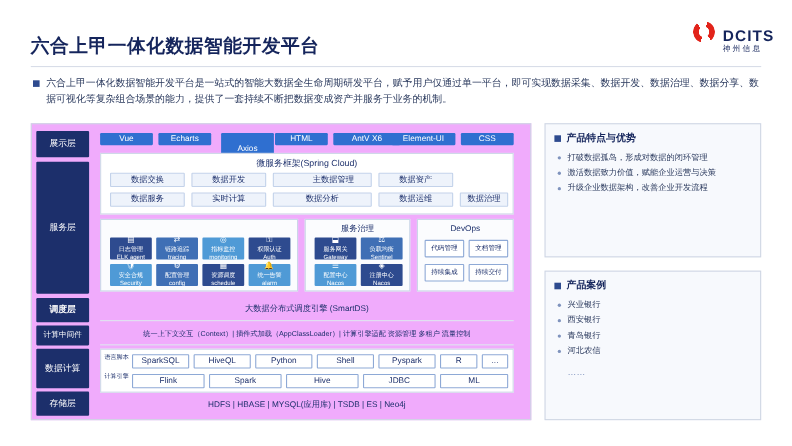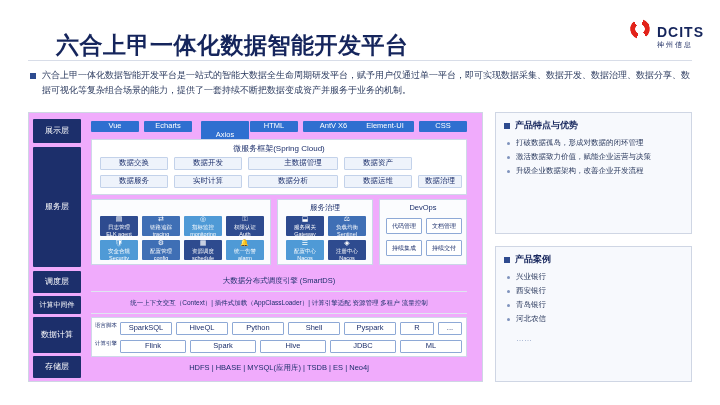--- a/index.html
+++ b/index.html
@@ -28,21 +28,21 @@
     position:absolute; left:0; top:1px; width:20px; height:20px; border-radius:50%;
     background: conic-gradient(from 30deg, #e2231a 0deg 120deg, rgba(255,255,255,0) 120deg 360deg);
     -webkit-mask: radial-gradient(circle at 50% 50%, transparent 0 4.5px, #000 5px);
             mask: radial-gradient(circle at 50% 50%, transparent 0 4.5px, #000 5px);
     transform:rotate(-10deg);
   }
   .brand .btxt { line-height:1;margin-top:15px; }
   .brand .btxt .en { font-size:14px; font-weight:bold; letter-spacing:1px; color:#15255c; }
   .brand .btxt .cn { font-size:7px; letter-spacing:2px; color:#15255c; margin-top:2px; }
 
-  .title { position:absolute; left:28px; top:30px; font-size:23px; font-weight:bold; color:#15255c; letter-spacing:0.5px;margin-left:28px; }
+  .title { position:absolute; left:28px; top:30px; font-size:17px; font-weight:bold; color:#15255c; letter-spacing:0.5px; }
   .title-rule { position:absolute; left:28px; top:60px; width:664px; height:1px; background:#d8dde8; }
 
   .intro { position:absolute; left:30px; top:68px; width:660px; display:flex; gap:6px; }
   .intro .bullet { width:6px; height:6px; background:#2e4b8f; margin-top:5px; flex:0 0 auto; }
   .intro p { margin:0; font-size:9px; line-height:1.65; color:#2b3a5e; }
 
   
   .diagram { position:absolute; left:28px; top:112px; width:455px; height:270px; border:1px solid #cfd6e4; background:#f0abfc; }
   .right-col { position:absolute; left:495px; top:112px; width:197px; height:270px; }
 
@@ -130,21 +130,21 @@
   <div class="intro">
     <div class="bullet"></div>
     <p>六合上甲一体化数据智能开发平台是一站式的智能大数据全生命周期研发平台，赋予用户仅通过单一平台，即可实现数据采集、数据开发、数据治理、数据分享、数据可视化等复杂组合场景的能力，提供了一套持续不断把数据变成资产并服务于业务的机制。</p>
   </div>
 
   <div class="diagram">
 
     <div class="labels">
       <div class="lbl" style="top:6px;height:24px;">展示层</div>
       <div class="lbl" style="top:34px;height:120px;">服务层</div>
-      <div class="lbl" style="top:158px;height:22px;">调度层</div>
+      <div class="lbl" style="top:158px;height:22px;font-weight:bold;">调度层</div>
       <div class="lbl small" style="top:183px;height:18px;">计算中间件</div>
       <div class="lbl" style="top:204px;height:36px;">数据计算</div>
       <div class="lbl" style="top:243px;height:22px;">存储层</div>
     </div>
 
     <div class="content">
 
       <div>
         <div class="chip blue" style="left:4px;  top:8px; width:48px; height:11px;">Vue</div>
         <div class="chip blue" style="left:57px; top:8px; width:48px; height:11px;">Echarts</div>

